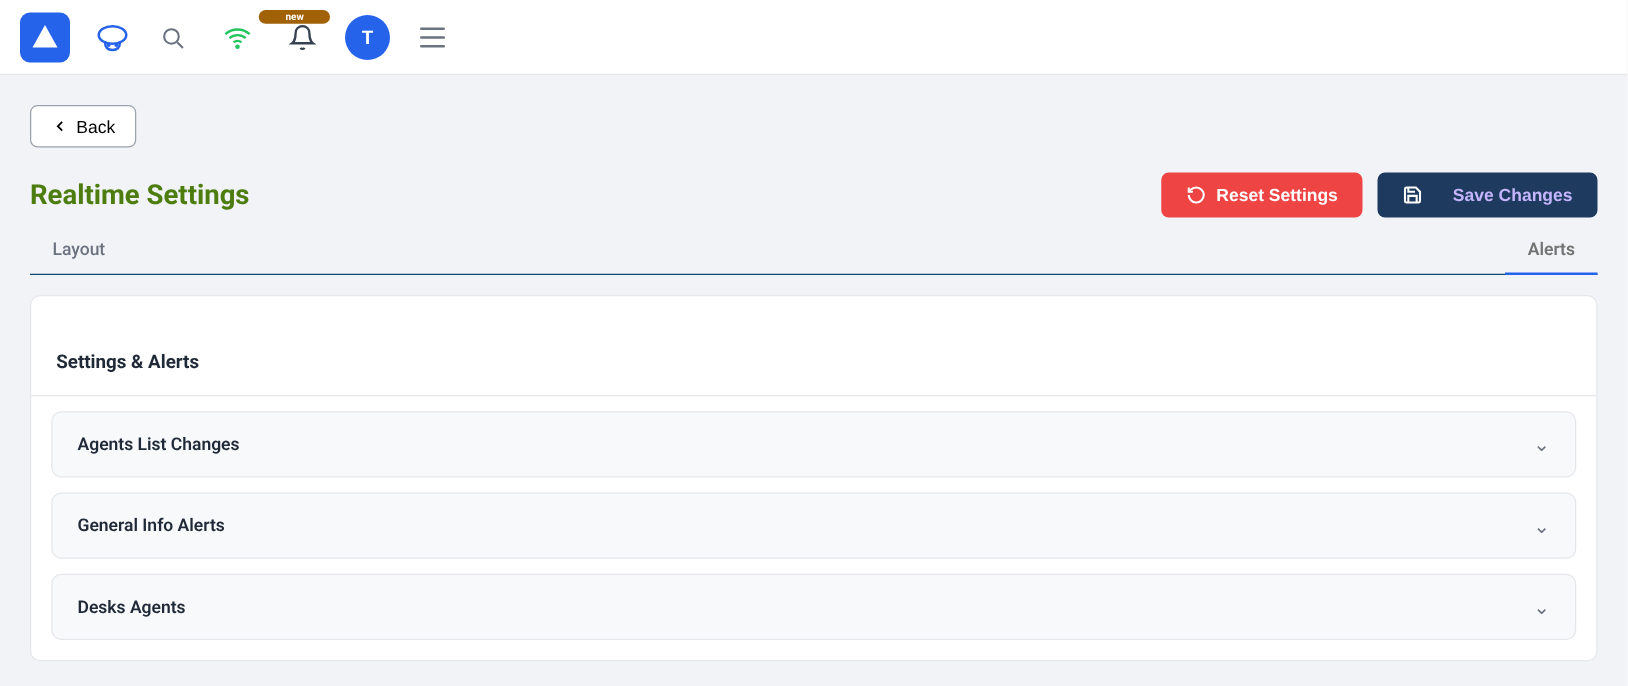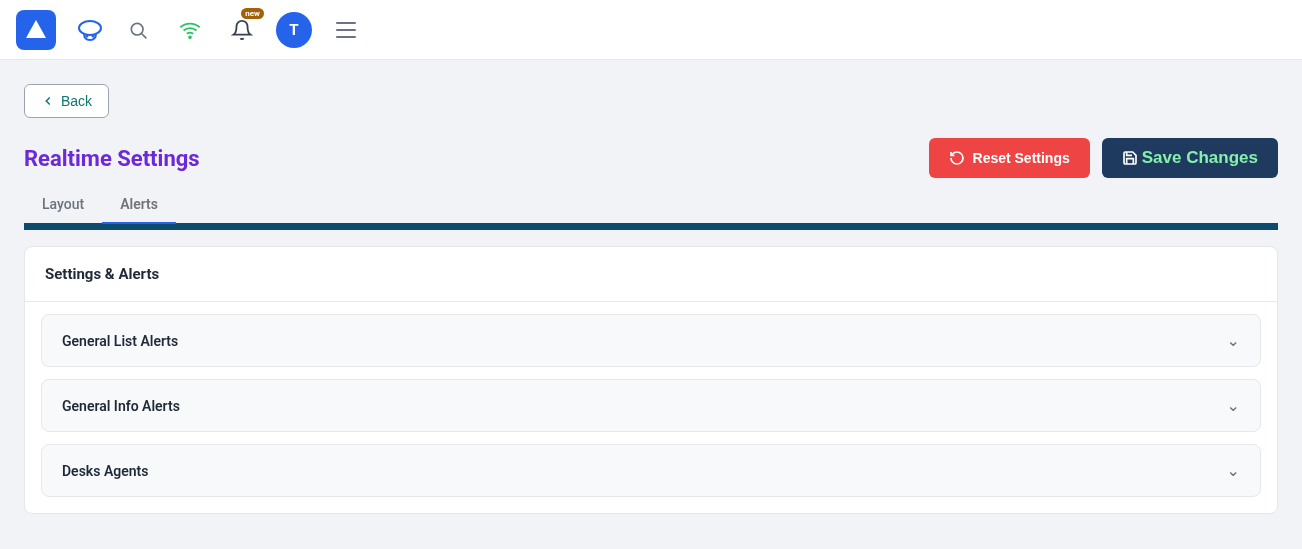--- a/index.html
+++ b/index.html
@@ -46,21 +46,21 @@
       border-radius: 50%;
       position: relative;
     }
     .badge-new {
       position: absolute;
       top: -4px; right: -4px;
       background: #a16207;
       color: white;
       font-size: 8px;
       font-weight: 700;
-      padding: 1px 4px;
+      padding: 1px 21px;
       border-radius: 8px;
       text-transform: lowercase;
     }
     .avatar {
       width: 36px; height: 36px;
       background: #2563eb;
       border-radius: 50%;
       display: flex; align-items: center; justify-content: center;
       color: white;
       font-weight: 700;
@@ -84,38 +84,38 @@
 
     
     .back-btn {
       display: inline-flex;
       align-items: center;
       gap: 6px;
       padding: 8px 16px;
       border: 1.5px solid #9ca3af;
       border-radius: 6px;
       background: white;
-      color: #0f766e;
+      color: #000000;
       font-size: 14px;
       font-weight: 500;
       cursor: pointer;
       margin-bottom: 20px;
     }
 
     
     .page-header {
       display: flex;
       align-items: center;
       justify-content: space-between;
       margin-bottom: 8px;
     }
     .page-title {
       font-size: 22px;
       font-weight: 700;
-      color: #6d28d9;
+      color: #4d7c0f;
     }
     .header-actions {
       display: flex;
       gap: 12px;
     }
     .btn-reset {
       display: inline-flex;
       align-items: center;
       gap: 8px;
       padding: 10px 20px;
@@ -123,37 +123,38 @@
       color: white;
       border: none;
       border-radius: 6px;
       font-size: 14px;
       font-weight: 600;
       cursor: pointer;
     }
     .btn-save {
       display: inline-flex;
       align-items: center;
-      gap: 4px;
+      gap: 24px;
       padding: 10px 20px;
       background: #1e3a5f;
-      color: #86efac;
+      color: #c4b5fd;
       border: none;
       border-radius: 6px;
-      font-size: 17px;
+      font-size: 14px;
       font-weight: 600;
       cursor: pointer;
     }
 
     
     .tabs {
       display: flex;
       gap: 0;
-      border-bottom: 7px solid #0c4a6e;
+      border-bottom: 1px solid #0c4a6e;
       margin-bottom: 0;
+      justify-content: space-between;
     }
     .tab-item {
       padding: 10px 18px;
       font-size: 14px;
       font-weight: 500;
       color: #6b7280;
       cursor: pointer;
       border-bottom: 2.5px solid transparent;
       margin-bottom: -1px;
     }
@@ -169,20 +170,21 @@
       border-radius: 8px;
       margin-top: 16px;
       border: 1px solid #e5e7eb;
     }
     .settings-card-header {
       padding: 18px 20px;
       font-size: 15px;
       font-weight: 700;
       color: #1f2937;
       border-bottom: 1px solid #e5e7eb;
+      margin-top: 25px;
     }
 
     
     .accordion-item {
       background: #f8f9fb;
       border: 1px solid #e5e7eb;
       border-radius: 8px;
       margin-top: 12px;
       display: flex;
       align-items: center;
@@ -299,21 +301,21 @@
     <div class="tab-item">Layout</div>
     <div class="tab-item active">Alerts</div>
   </div>
 
   
   <div class="settings-card">
     <div class="settings-card-header">Settings &amp; Alerts</div>
     <div style="padding: 0 16px 16px 16px;">
 
       <div class="accordion-item">
-        <span class="accordion-label">General List Alerts</span>
+        <span class="accordion-label">Agents List Changes</span>
         <span class="chevron-icon">⌄</span>
       </div>
 
       <div class="accordion-item">
         <span class="accordion-label">General Info Alerts</span>
         <span class="chevron-icon">⌄</span>
       </div>
 
       <div class="accordion-item">
         <span class="accordion-label">Desks Agents</span>

